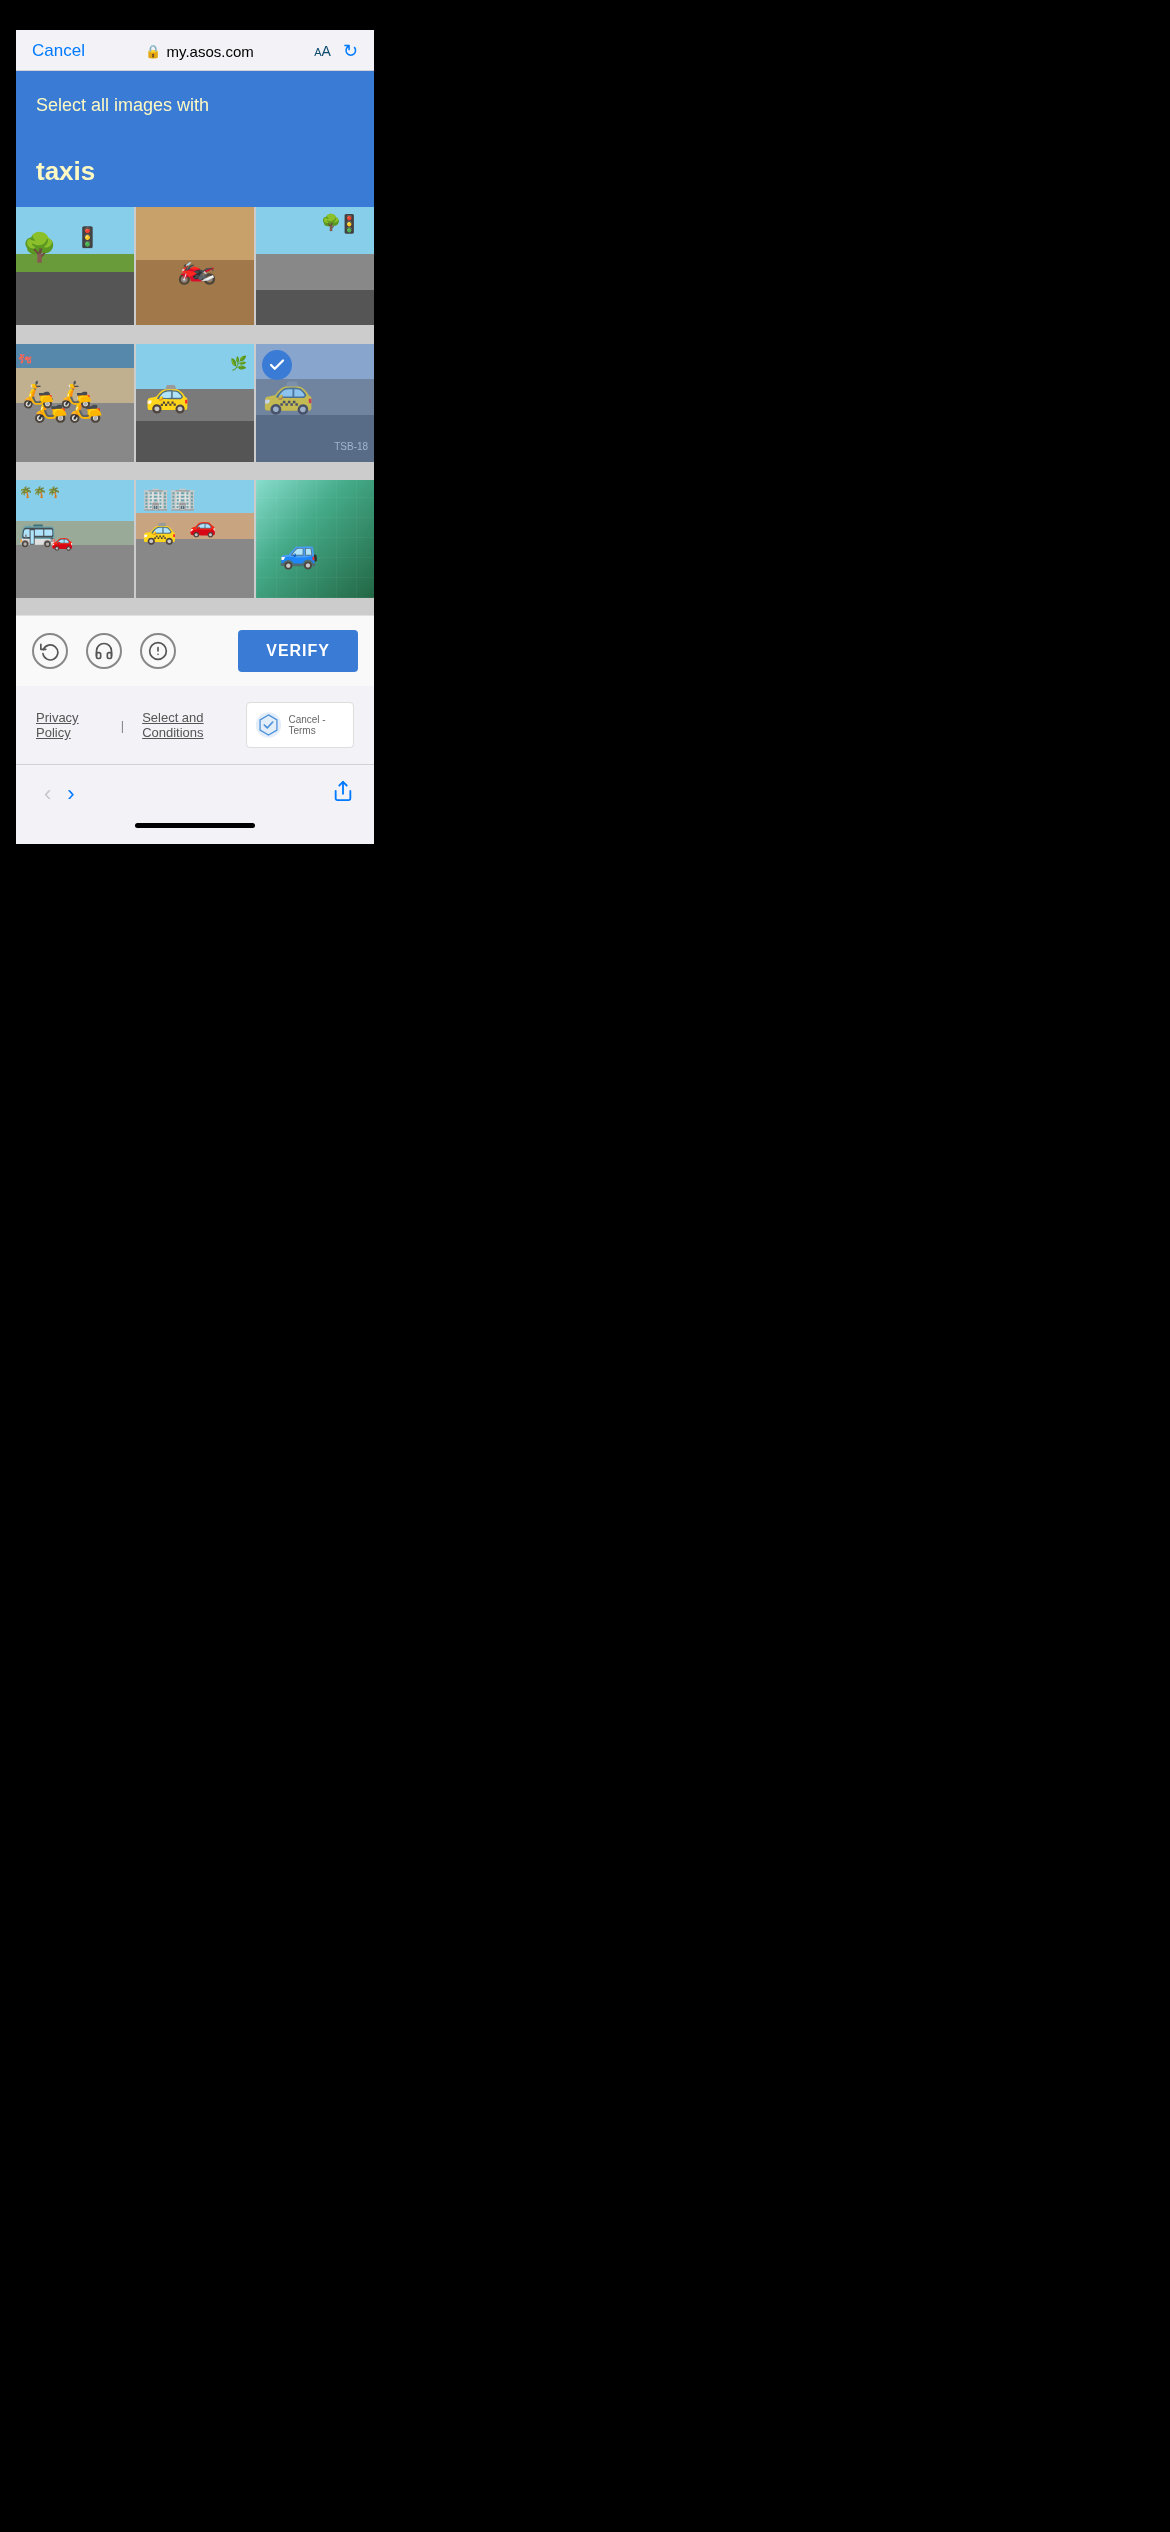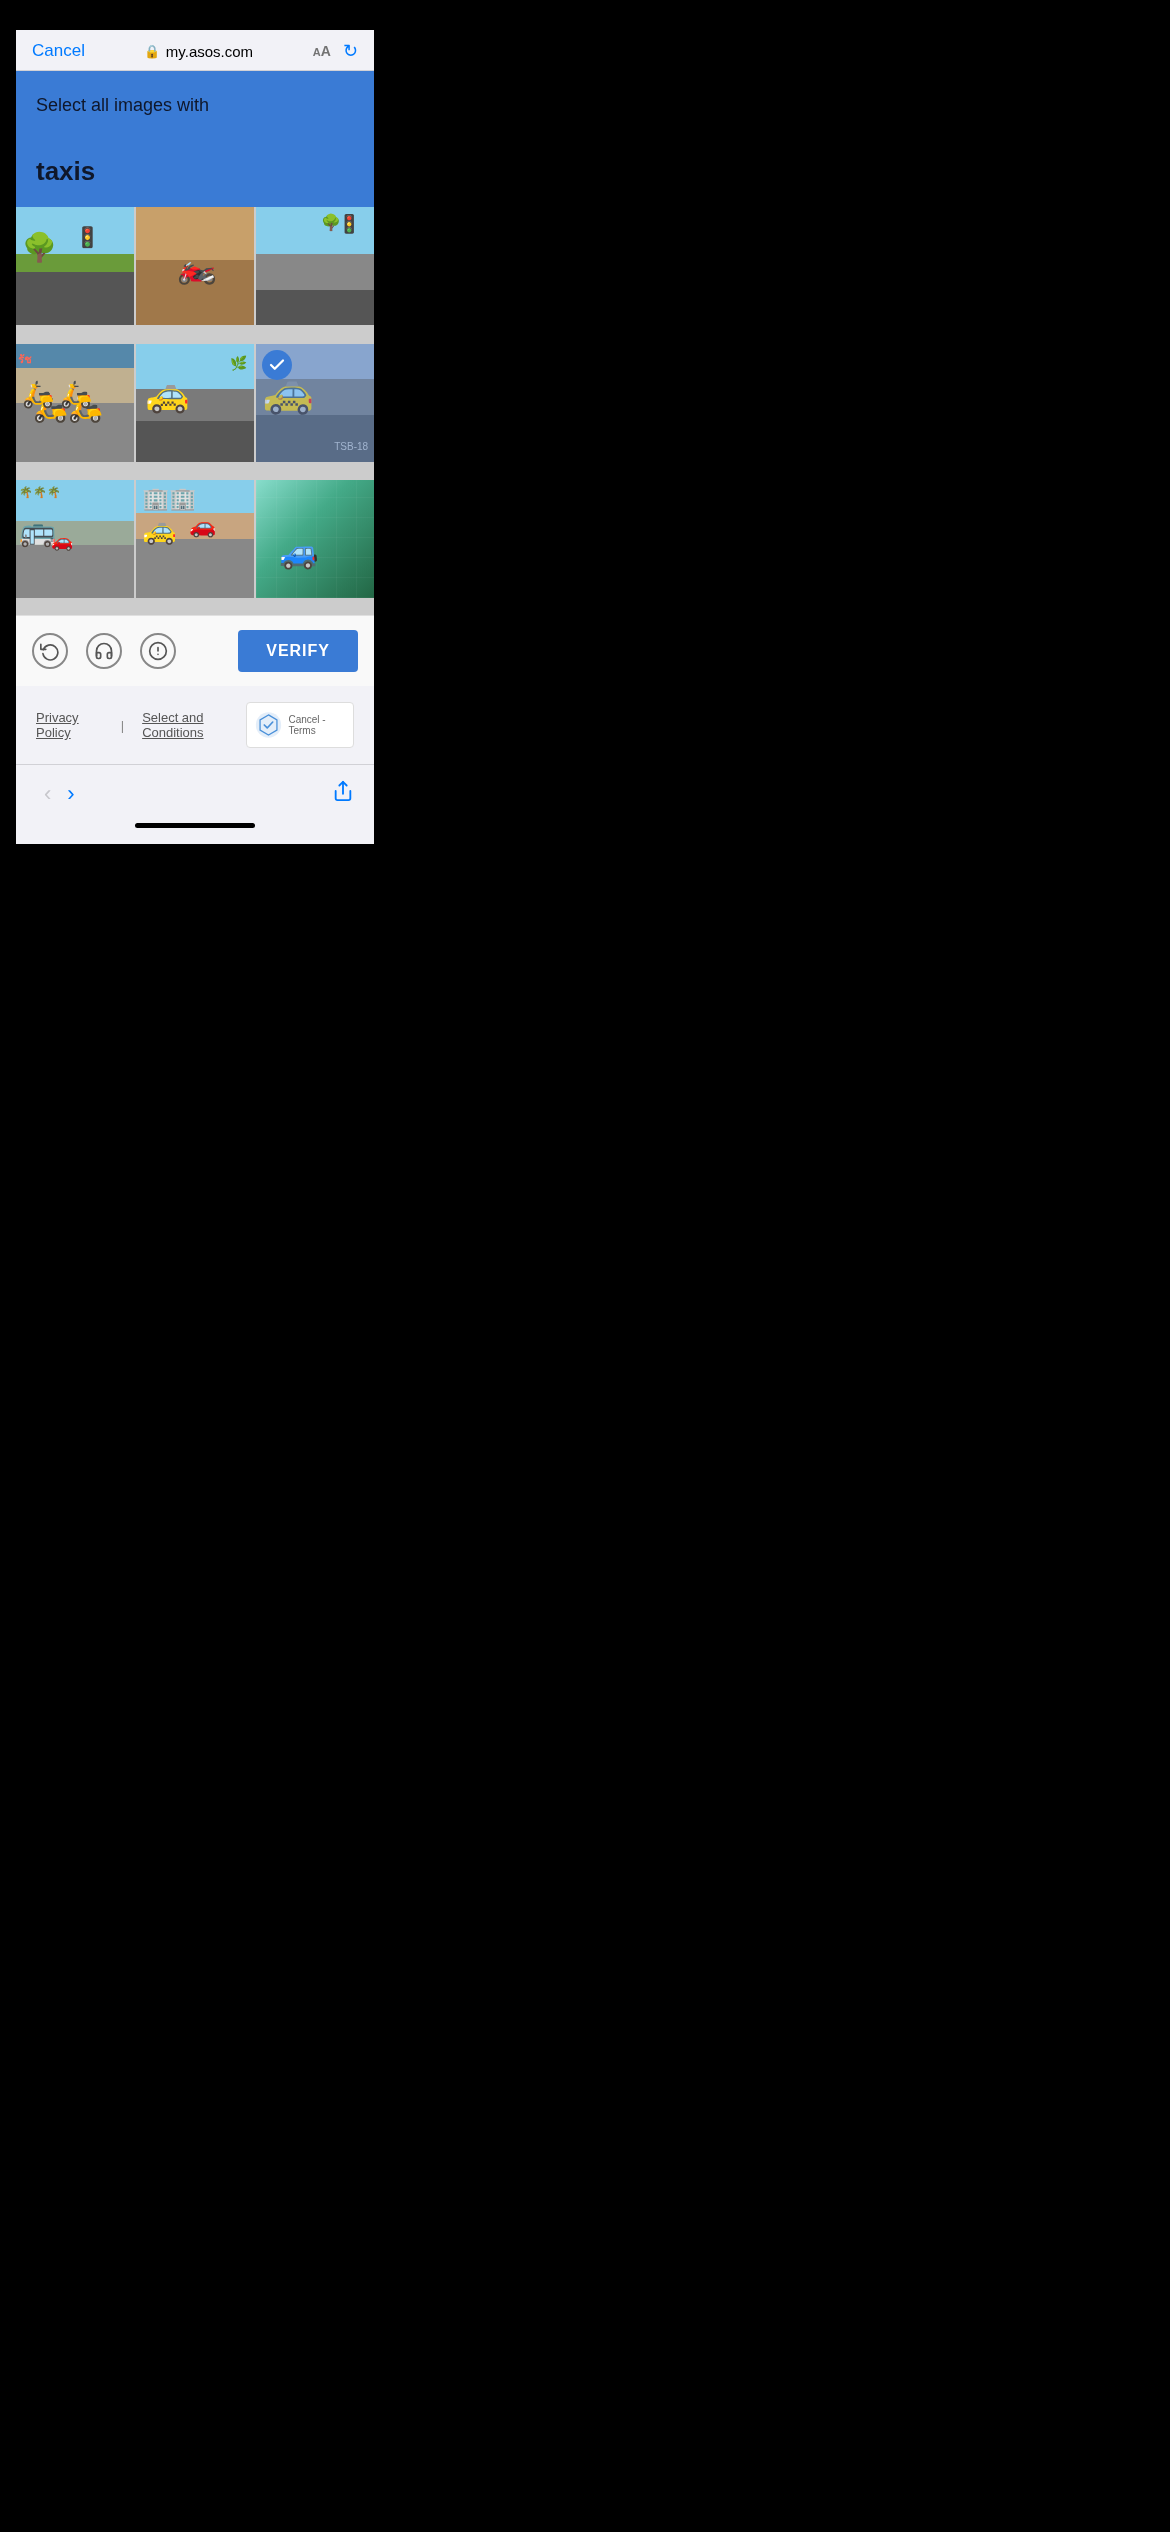--- a/index.html
+++ b/index.html
@@ -52,44 +52,44 @@
     .browser-url-bar .lock-icon {
       font-size: 13px;
       color: #555;
     }
     .browser-actions {
       display: flex;
       align-items: center;
       gap: 12px;
     }
     .browser-aa {
-      color: #737373;
+      color: #0c4a6e;
       font-size: 14px;
-      font-weight: 700;
+      font-weight: 400;
       cursor: pointer;
     }
     .browser-aa span:first-child { font-size: 11px; }
     .browser-aa span:last-child { font-size: 14px; }
     .browser-reload {
       color: #007aff;
       font-size: 18px;
       cursor: pointer;
     }
     
     .content-area {
       flex: 1;
       background: #fff;
       display: flex;
       flex-direction: column;
     }
     
     .captcha-header {
       background: #3a7bd5;
       padding: 24px 20px 20px 20px;
-      color: #0f172a;
+      color: #fef9c3;
     }
     .captcha-header-subtitle {
       font-size: 18px;
       font-weight: 400;
       margin-bottom: 4px;
     }
     .captcha-header-title {
       font-size: 26px;
       font-weight: 700;
       margin-top: 40px;

